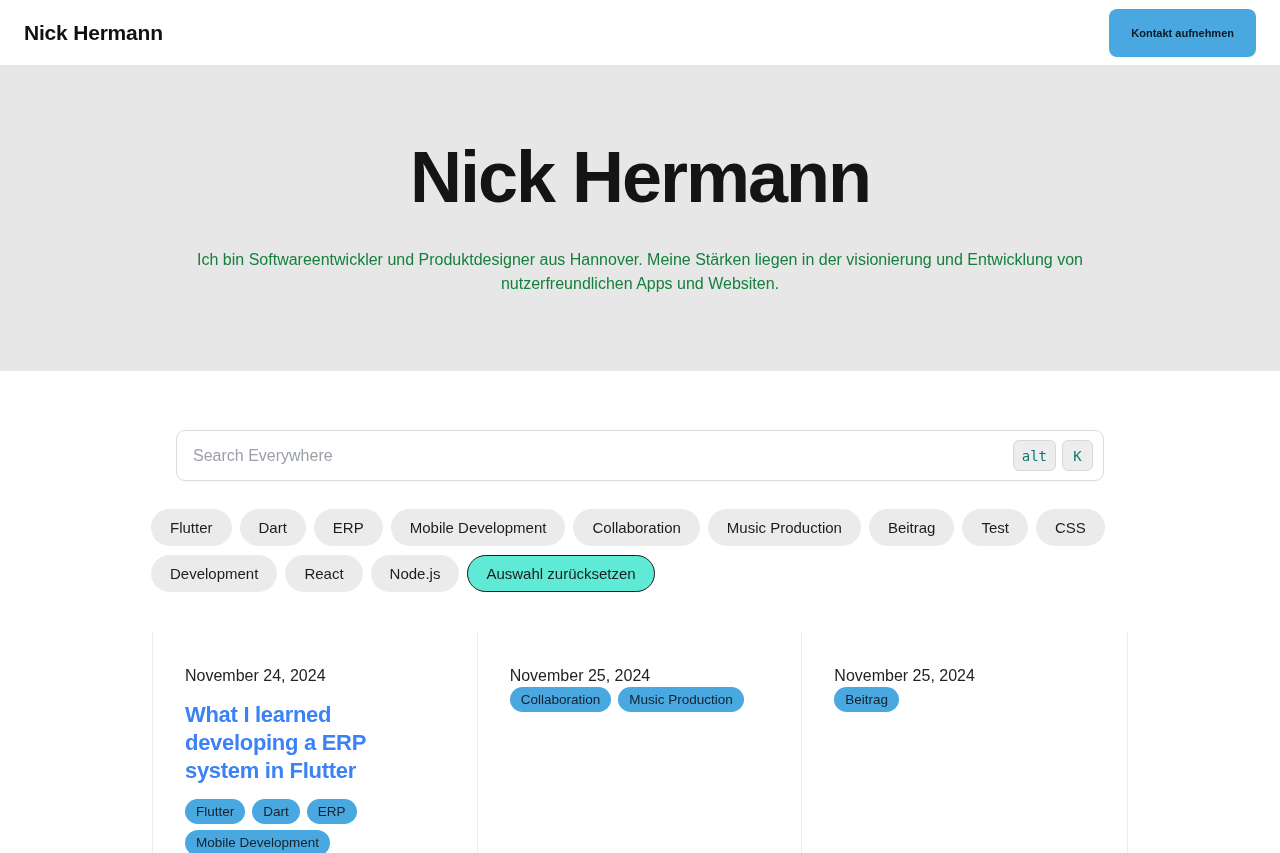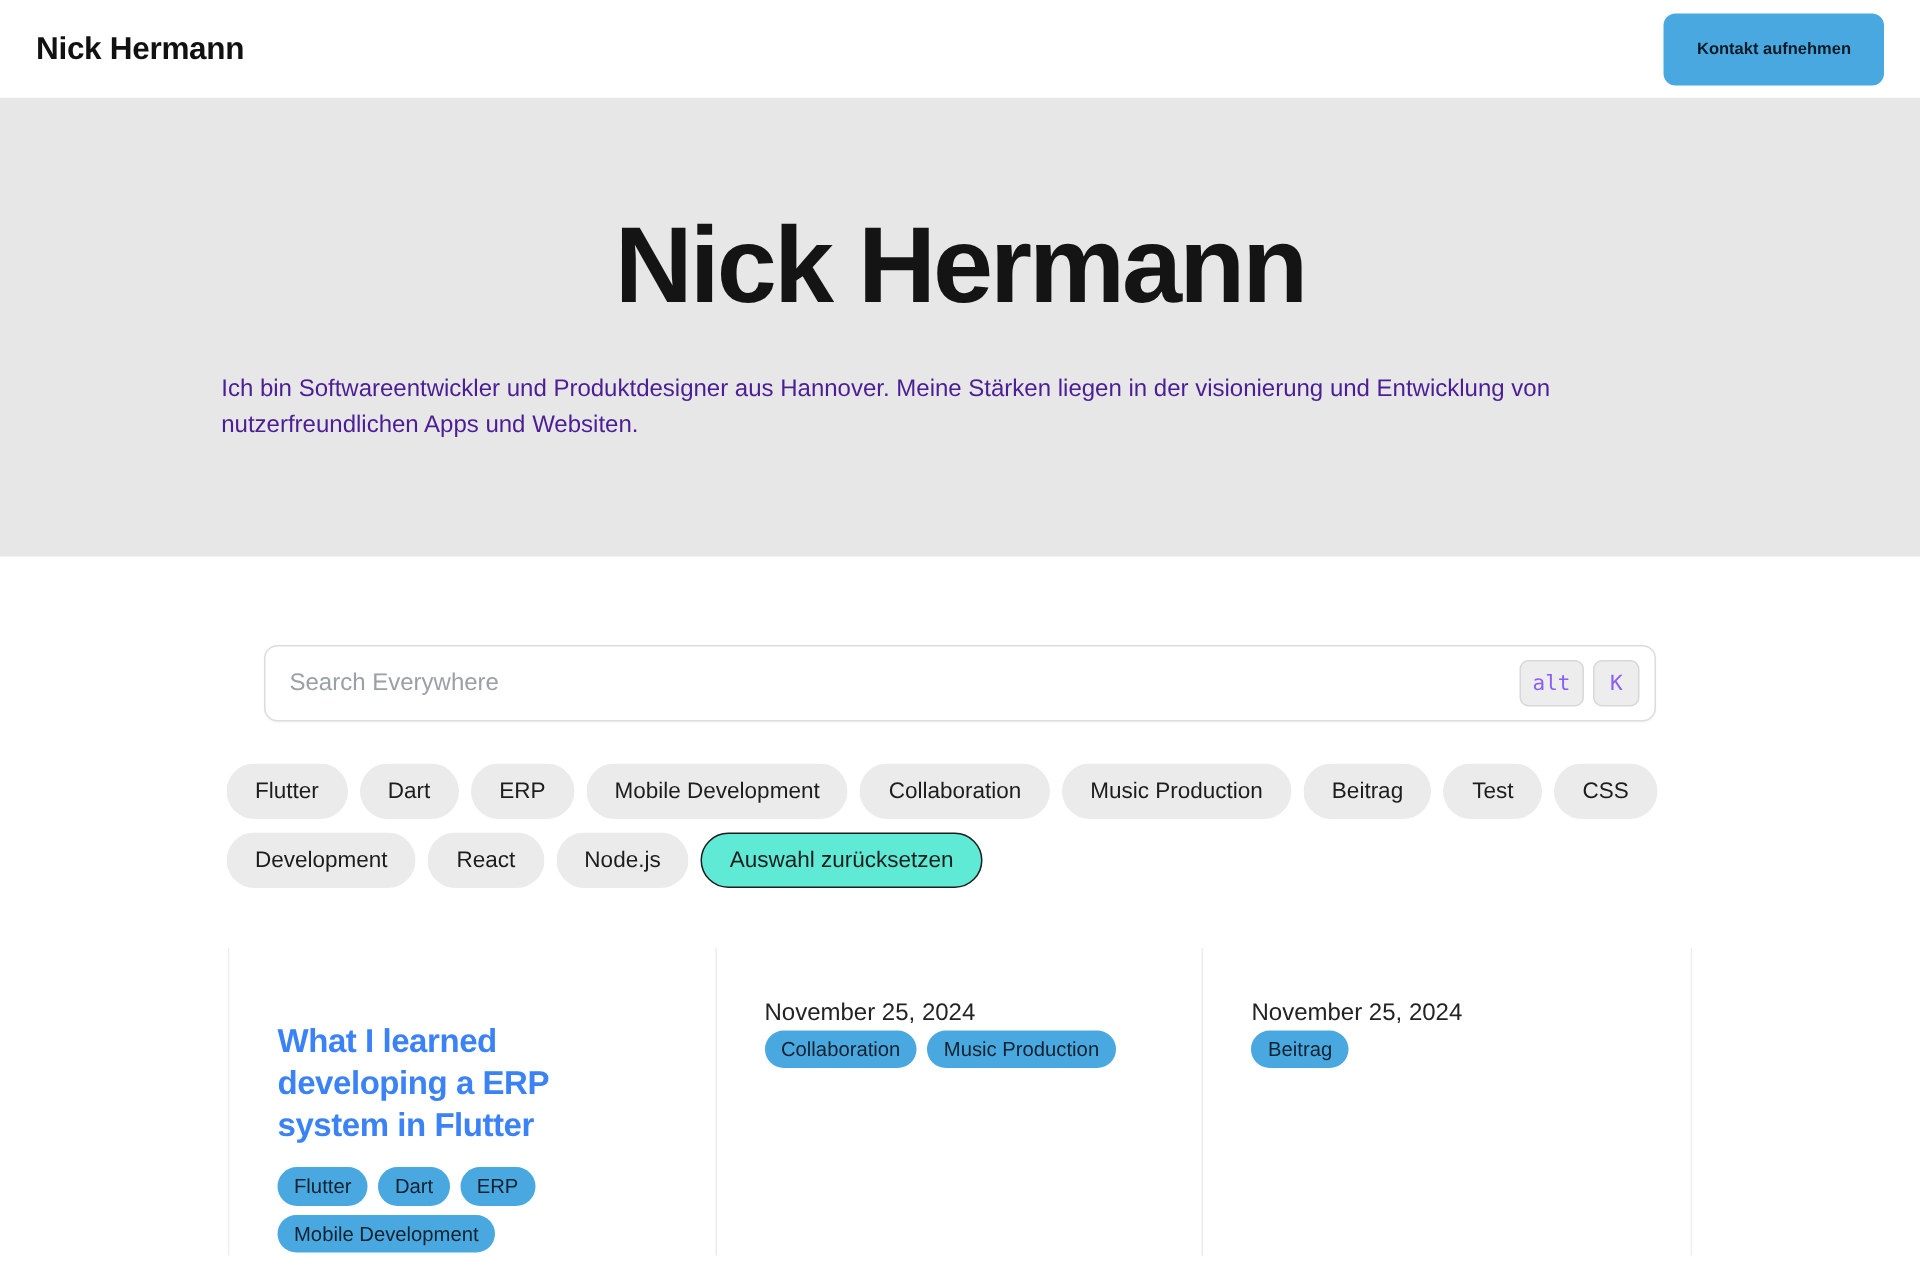--- a/index.html
+++ b/index.html
@@ -61,23 +61,24 @@
     font-size: 72px;
     font-weight: 800;
     letter-spacing: -2px;
     color: #141414;
     line-height: 1.05;
     text-align: center;
     margin-bottom: 32px;
   }
   .hero-sub {
     max-width: 985px;
+    text-align: center;
     font-size: 16px;
     line-height: 24px;
-    color: #4c1d95;
+    color: #15803d;
   }
   .search-wrap {
     width: 928px;
     margin: 59px auto 0 auto;
     position: relative;
   }
   .search-box {
     width: 100%;
     height: 51px;
     border: 1px solid #dcdcdc;
@@ -96,21 +97,21 @@
     font-size: 16px;
     color: #1a1a1a;
     background: transparent;
     height: 100%;
   }
   .search-input::placeholder { color: #9aa0a6; }
   .kbd-group { display: flex; gap: 6px; align-items: center; }
   .kbd {
     font-family: "DejaVu Sans Mono", monospace;
     font-size: 14px;
-    color: #8b5cf6;
+    color: #0f766e;
     background: #ededed;
     border: 1px solid #d8d8d8;
     border-radius: 6px;
     min-width: 31px;
     height: 31px;
     display: flex;
     align-items: center;
     justify-content: center;
     padding: 0 8px;
   }
@@ -227,20 +228,21 @@
     <button class="filter-tag">CSS</button>
     <button class="filter-tag">Development</button>
     <button class="filter-tag">React</button>
     <button class="filter-tag">Node.js</button>
     <button class="filter-tag reset">Auswahl zurücksetzen</button>
   </div>
 
   <div class="posts">
 
     <article class="post-card">
+      <div class="post-date">November 24, 2024</div>
       <h2 class="post-title">What I learned developing a ERP system in Flutter</h2>
       <div class="post-tags">
         <span class="post-tag">Flutter</span>
         <span class="post-tag">Dart</span>
         <span class="post-tag">ERP</span>
         <span class="post-tag">Mobile Development</span>
       </div>
     </article>
 
     <article class="post-card">

